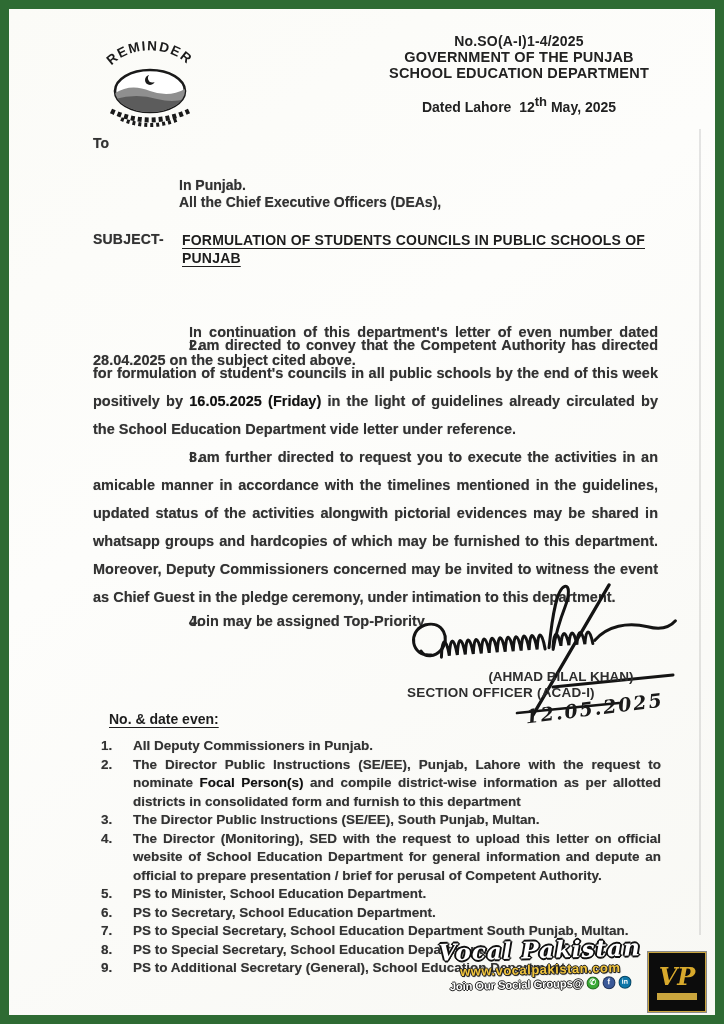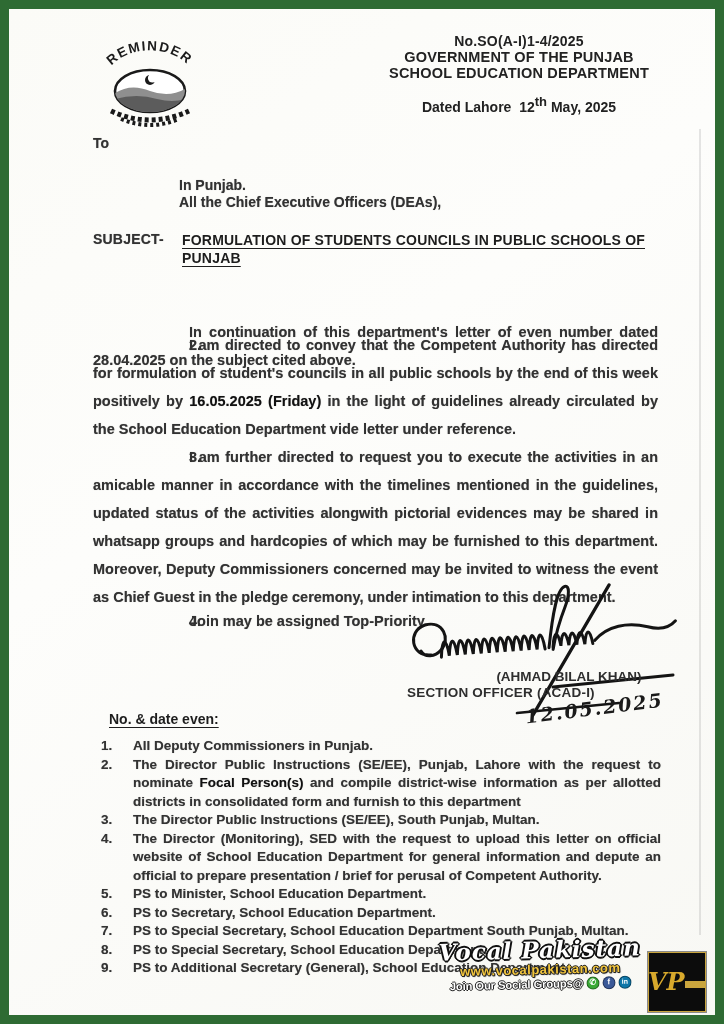--- a/index.html
+++ b/index.html
@@ -55,21 +55,21 @@
   }
   .para .pno{position:absolute;left:0;top:0;}
   .indent{ text-indent:96px; }
   .p1{top:262px;margin-top:47px;}
   .p2{top:322px;}
   .p3{top:434px;}
   .p4{top:598px;width:420px;text-align:left;}
   
   .sig-block{position:absolute;left:398px;top:574px;width:300px;height:150px;}
   .sig-svg{position:absolute;left:-6px;top:0;pointer-events:none;}
-  .sig-name{position:absolute;left:12px;top:86px;width:300px;text-align:center;
+  .sig-name{position:absolute;left:4px;top:86px;width:300px;text-align:center;
     font-size:13.5px;font-weight:bold;color:#2e2e2e;}
   .sig-title{position:absolute;left:0;top:102px;width:300px;text-align:left;
     font-size:13.5px;font-weight:bold;color:#2e2e2e;letter-spacing:.2px;}
   .sig-date{
     position:absolute;left:118px;top:114px;transform:rotate(-7deg);
     font-family:"DejaVu Serif", serif;font-style:italic;font-weight:bold;
     font-size:19px;color:#1a1a1a;letter-spacing:2px;
   }
   
   .dist-head{
@@ -105,21 +105,21 @@
     width:13px;height:13px;border-radius:50%;display:inline-flex;
     align-items:center;justify-content:center;
     font-size:8px;font-weight:bold;color:#fff;text-shadow:none;
     border:1px solid rgba(0,0,0,.4);box-sizing:border-box;
   }
   .ic-wa{background:#3aaa35;}
   .ic-fb{background:#3b5998;}
   .ic-in{background:#0e76a8;font-size:7px;}
   .logo-box{
     width:58px;height:60px;background:#0c0c0c;border:1px solid #8a8a8a;
-    display:flex;flex-direction:row;align-items:center;justify-content:center;
+    display:flex;flex-direction:column;align-items:center;justify-content:center;
     box-shadow:0 0 0 1px #caa53d inset;
     margin-top:36px;
   }
   .logo-vp{
     font-family:"DejaVu Serif", serif;font-style:italic;font-weight:bold;
     font-size:24px;color:#d8a92c;line-height:24px;
   }
   .logo-bar{width:40px;height:7px;background:#caa53d;margin-top:4px;
     font-size:4px;color:#111;text-align:center;line-height:7px;overflow:hidden;}
 </style>

